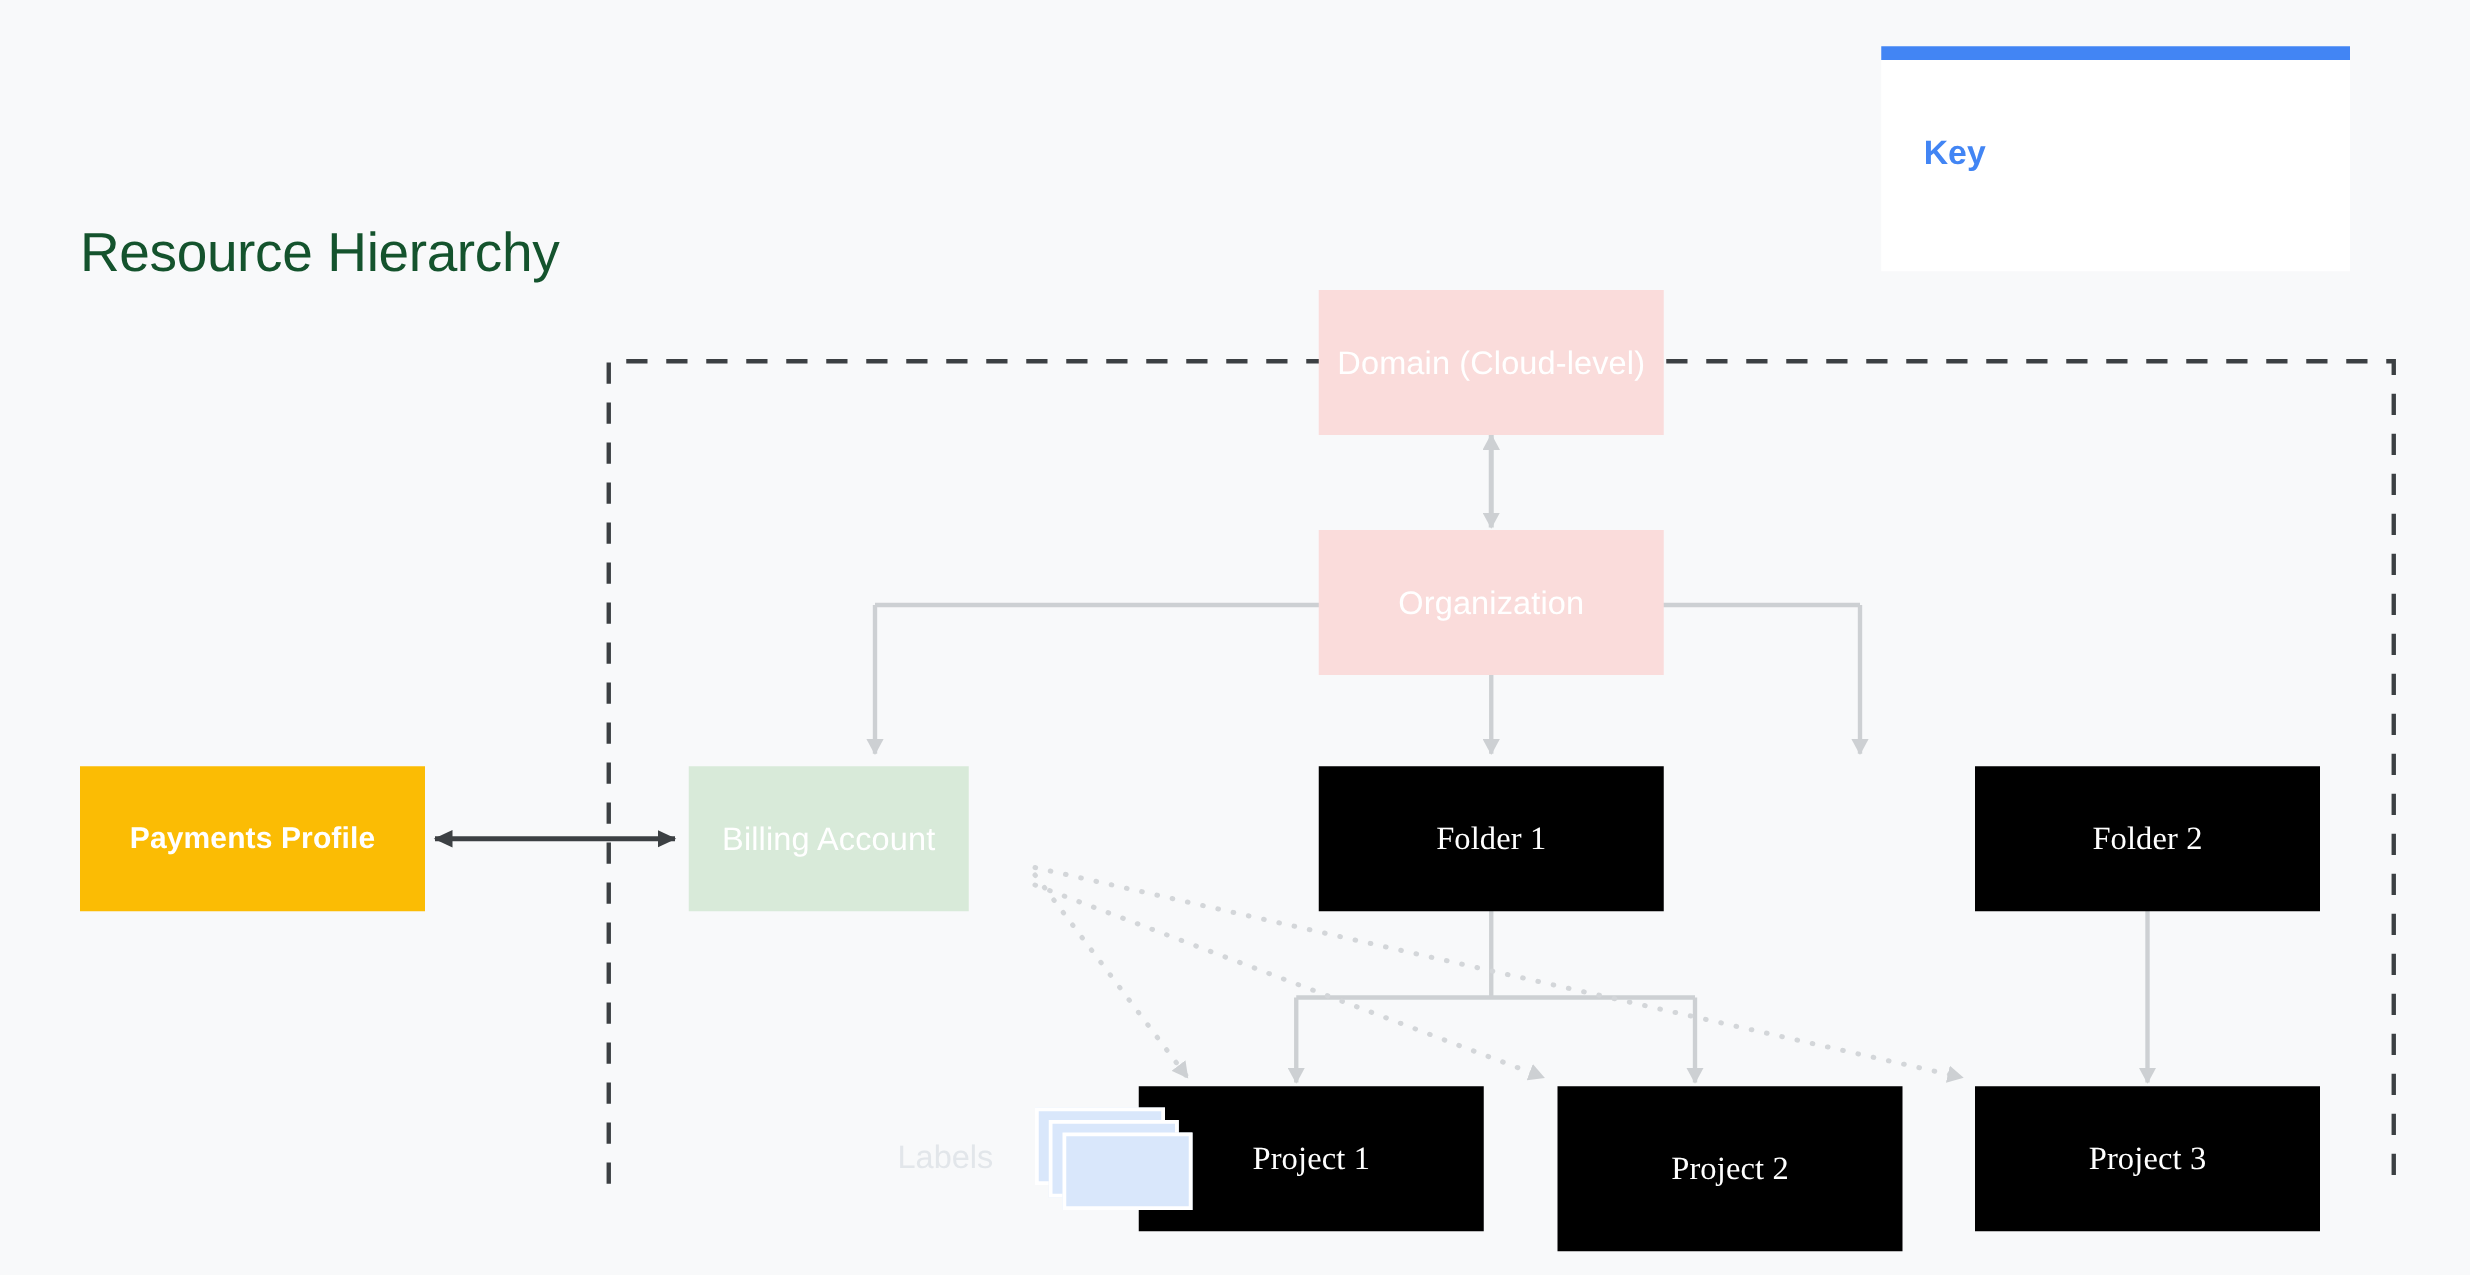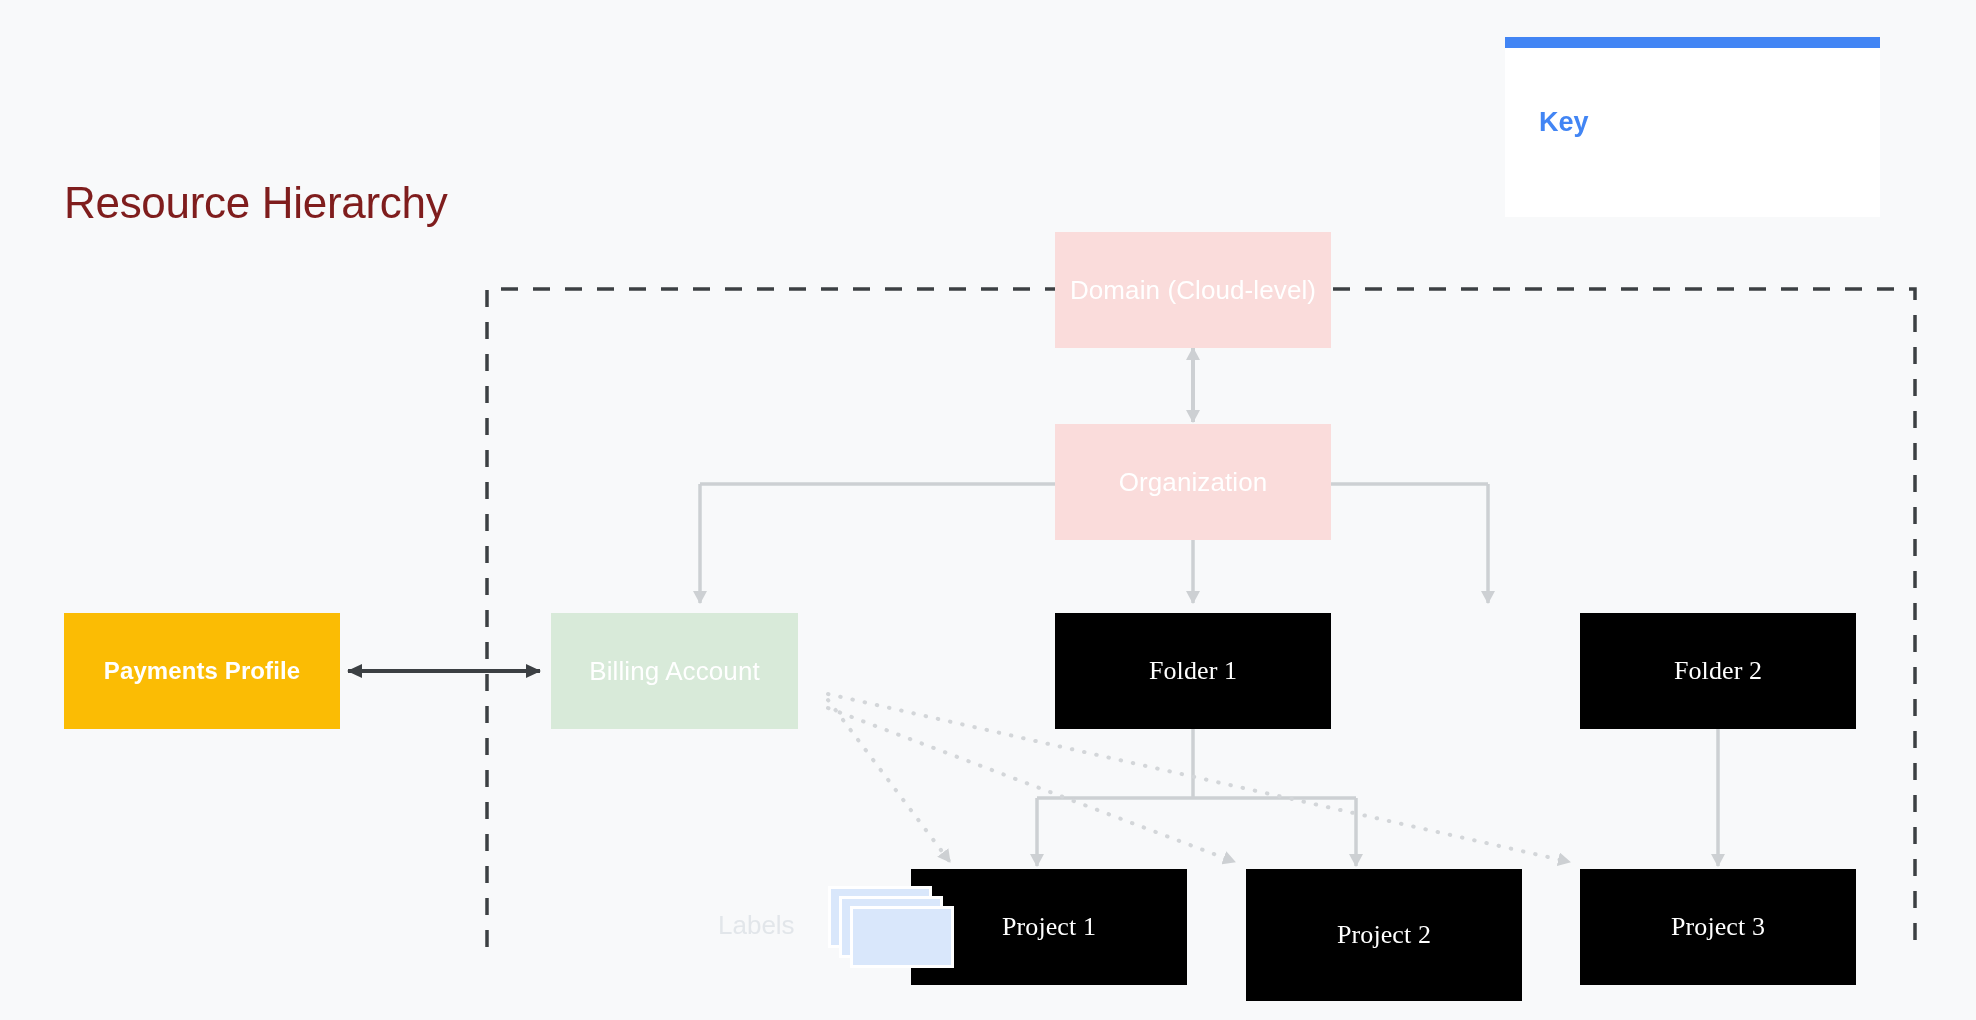--- a/index.html
+++ b/index.html
@@ -28,21 +28,21 @@
     pointer-events: none;
   }
 
   
   .page-title {
     position: absolute;
     left: 64px;
     top: 178px;
     font-size: 44px;
     font-weight: 400;
-    color: #7f1d1d;
+    color: #14532d;
     letter-spacing: -0.3px;
     white-space: nowrap;
   }
 
   
   .node {
     position: absolute;
     box-sizing: border-box;
     display: flex;
     align-items: center;
@@ -194,21 +194,21 @@
 
     <line x1="348" y1="671" x2="540" y2="671" stroke="#3c4043" stroke-width="4" marker-end="url(#arrowDark)" marker-start="url(#arrowDarkBack)"></line>
   </svg>
 
   <div class="page-title">Resource Hierarchy</div>
 
   <div class="node node-pink" style="left:1055px; top:232px; width:276px; height:116px;">Domain (Cloud-level)</div>
 
   <div class="node node-pink" style="left:1055px; top:424px; width:276px; height:116px;">Organization</div>
 
-  <div class="node node-green" style="left:551px; top:613px; width:247px; height:116px;">Billing Account</div>
+  <div class="node node-green" style="left:551px; top:613px; width:224px; height:116px;">Billing Account</div>
 
   <div class="node node-amber" style="left:64px; top:613px; width:276px; height:116px;">Payments Profile</div>
 
   <div class="node node-blue" style="left:1055px; top:613px; width:276px; height:116px;">Folder 1</div>
 
   <div class="node node-blue" style="left:1580px; top:613px; width:276px; height:116px;">Folder 2</div>
 
   <div class="node node-blue" style="left:911px; top:869px; width:276px; height:116px;">Project 1</div>
 
   <div class="node node-blue" style="left:1246px; top:869px; width:276px; height:132px;">Project 2</div>

